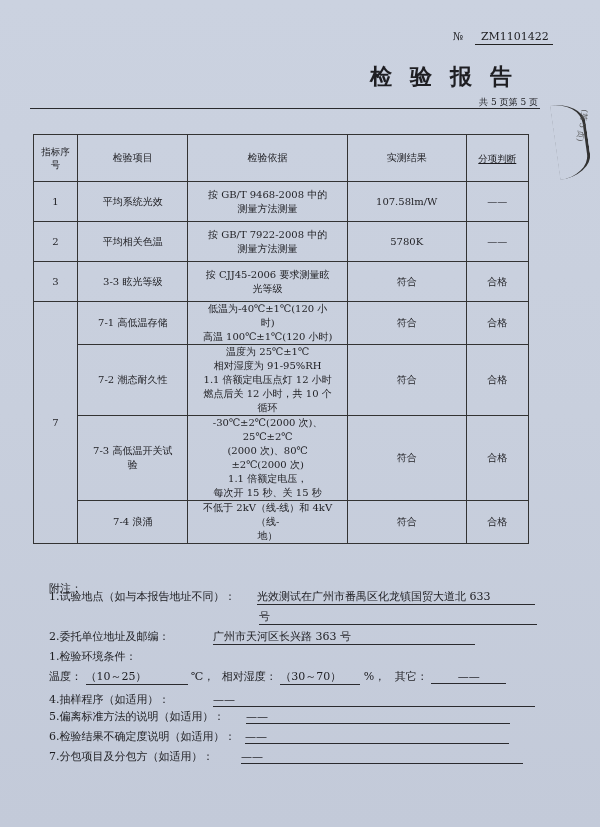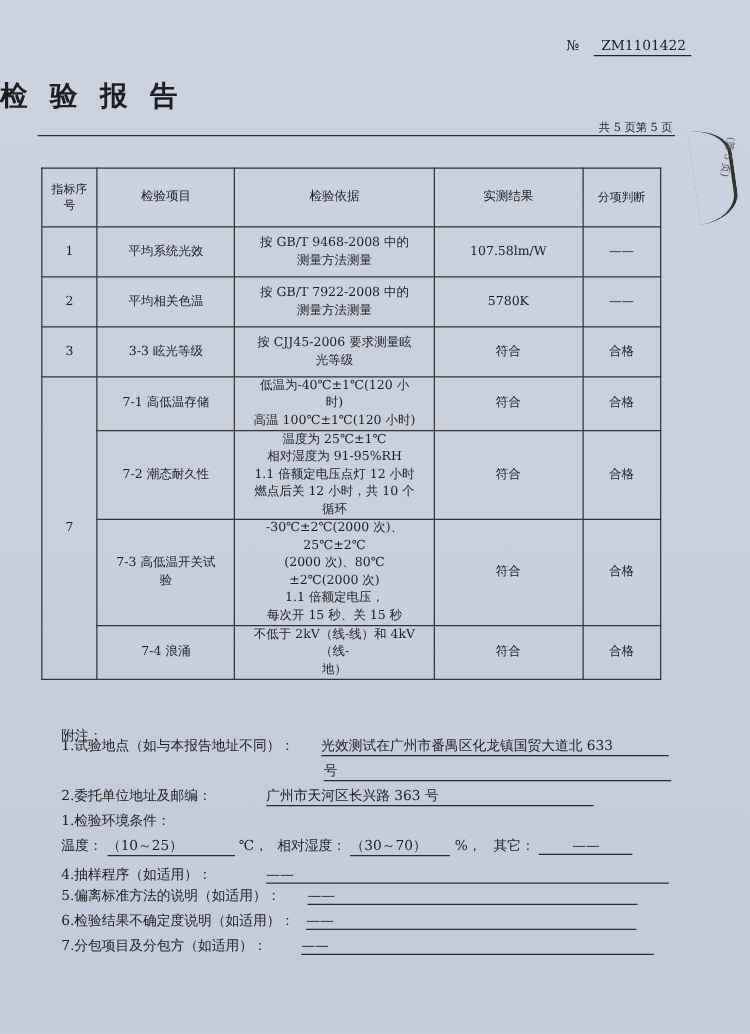--- a/index.html
+++ b/index.html
@@ -15,21 +15,21 @@
     background: linear-gradient(180deg, #cbd2e0 0%, #c8cfdd 50%, #c3cad9 100%);
   }
   .report-no {
     position: absolute; left: 453px; top: 30px; font-size: 11px;
   }
   .report-no .no-val {
     display: inline-block; margin-left: 8px; padding: 0 4px 1px 6px;
     border-bottom: 1px solid #222; min-width: 60px;
   }
   .title {
-    position: absolute; left: 0; width: 530px; top: 62px; text-align: left;
+    position: absolute; left: 0; width: 530px; top: 62px; text-align: right;
     font-size: 22px; font-weight: bold; letter-spacing: 18px;
     font-family: "DejaVu Sans", sans-serif;
   }
   .pages {
     position: absolute; right: 62px; top: 96px; font-size: 9px;
   }
   .rule {
     position: absolute; left: 30px; width: 510px; top: 108px; height: 0;
     border-top: 1px solid #2a2a2e;
   }
@@ -47,21 +47,21 @@
     border-collapse: collapse; font-size: 10px;
   }
   table.grid td, table.grid th {
     border: 1px solid #333; text-align: center; vertical-align: middle;
     line-height: 14px; padding: 0 14px; font-weight: normal;
   }
   .c1 { width: 36px; }
   .c2 { width: 122px; }
   .c3 { width: 173px; }
   .c4 { width: 106px; }
-  .c5 { width: 49px; }
+  .c5 { width: 49px; text-decoration: underline; }
   .notes { position: absolute; left: 49px; top: 569px; font-size: 11px; width: 500px; }
   .notes .line { position: absolute; white-space: nowrap; }
   .ul { border-bottom: 1px solid #2a2a2e; display: inline-block; }
 </style>
 </head>
 <body>
 
 <div class="page">
 
   <div class="report-no">

